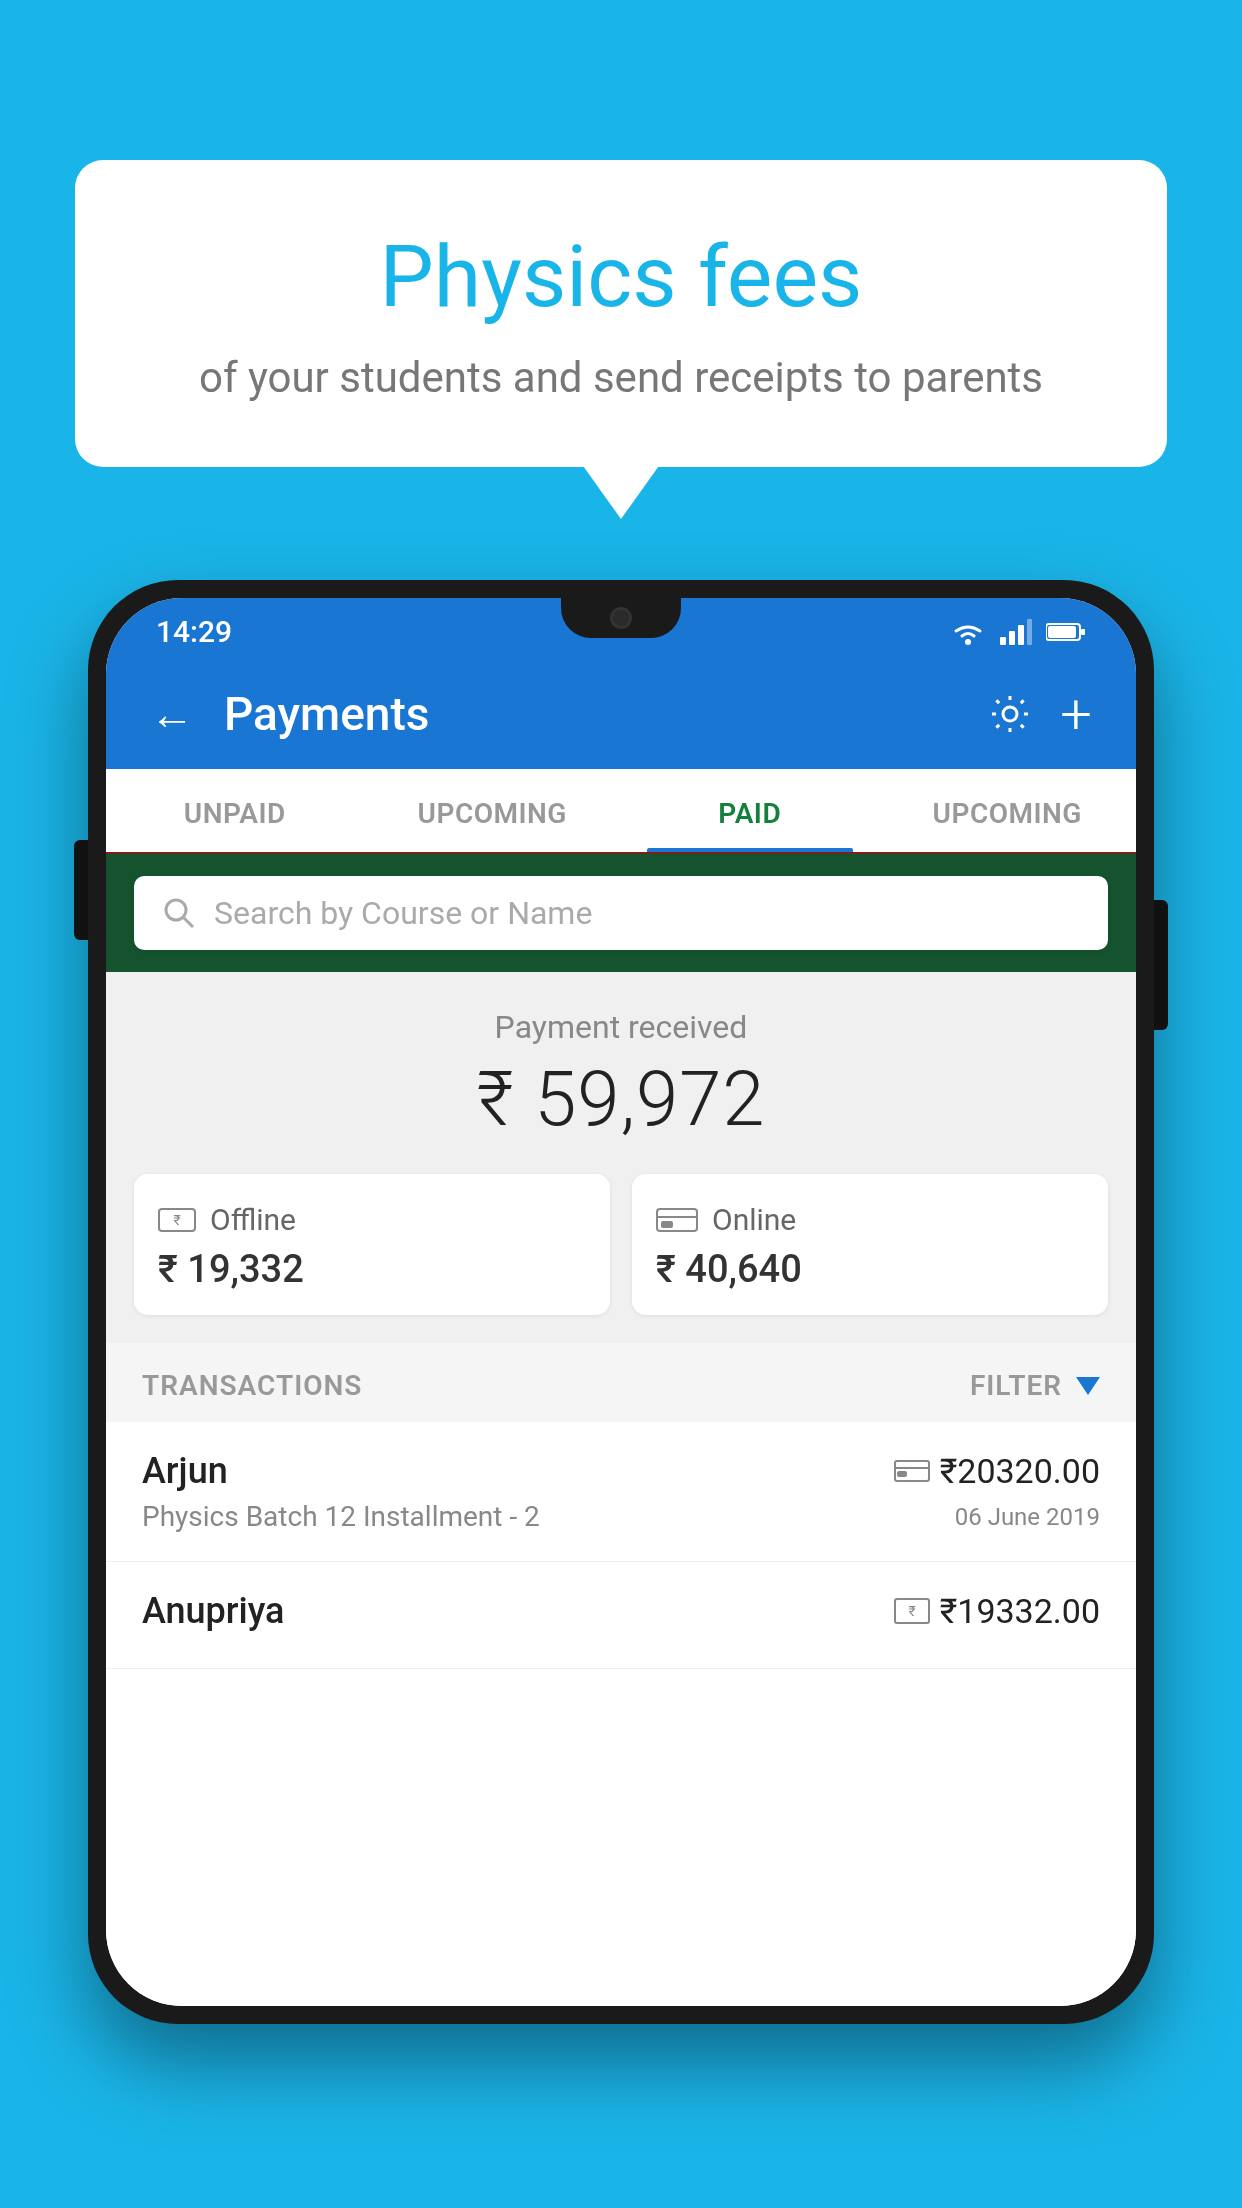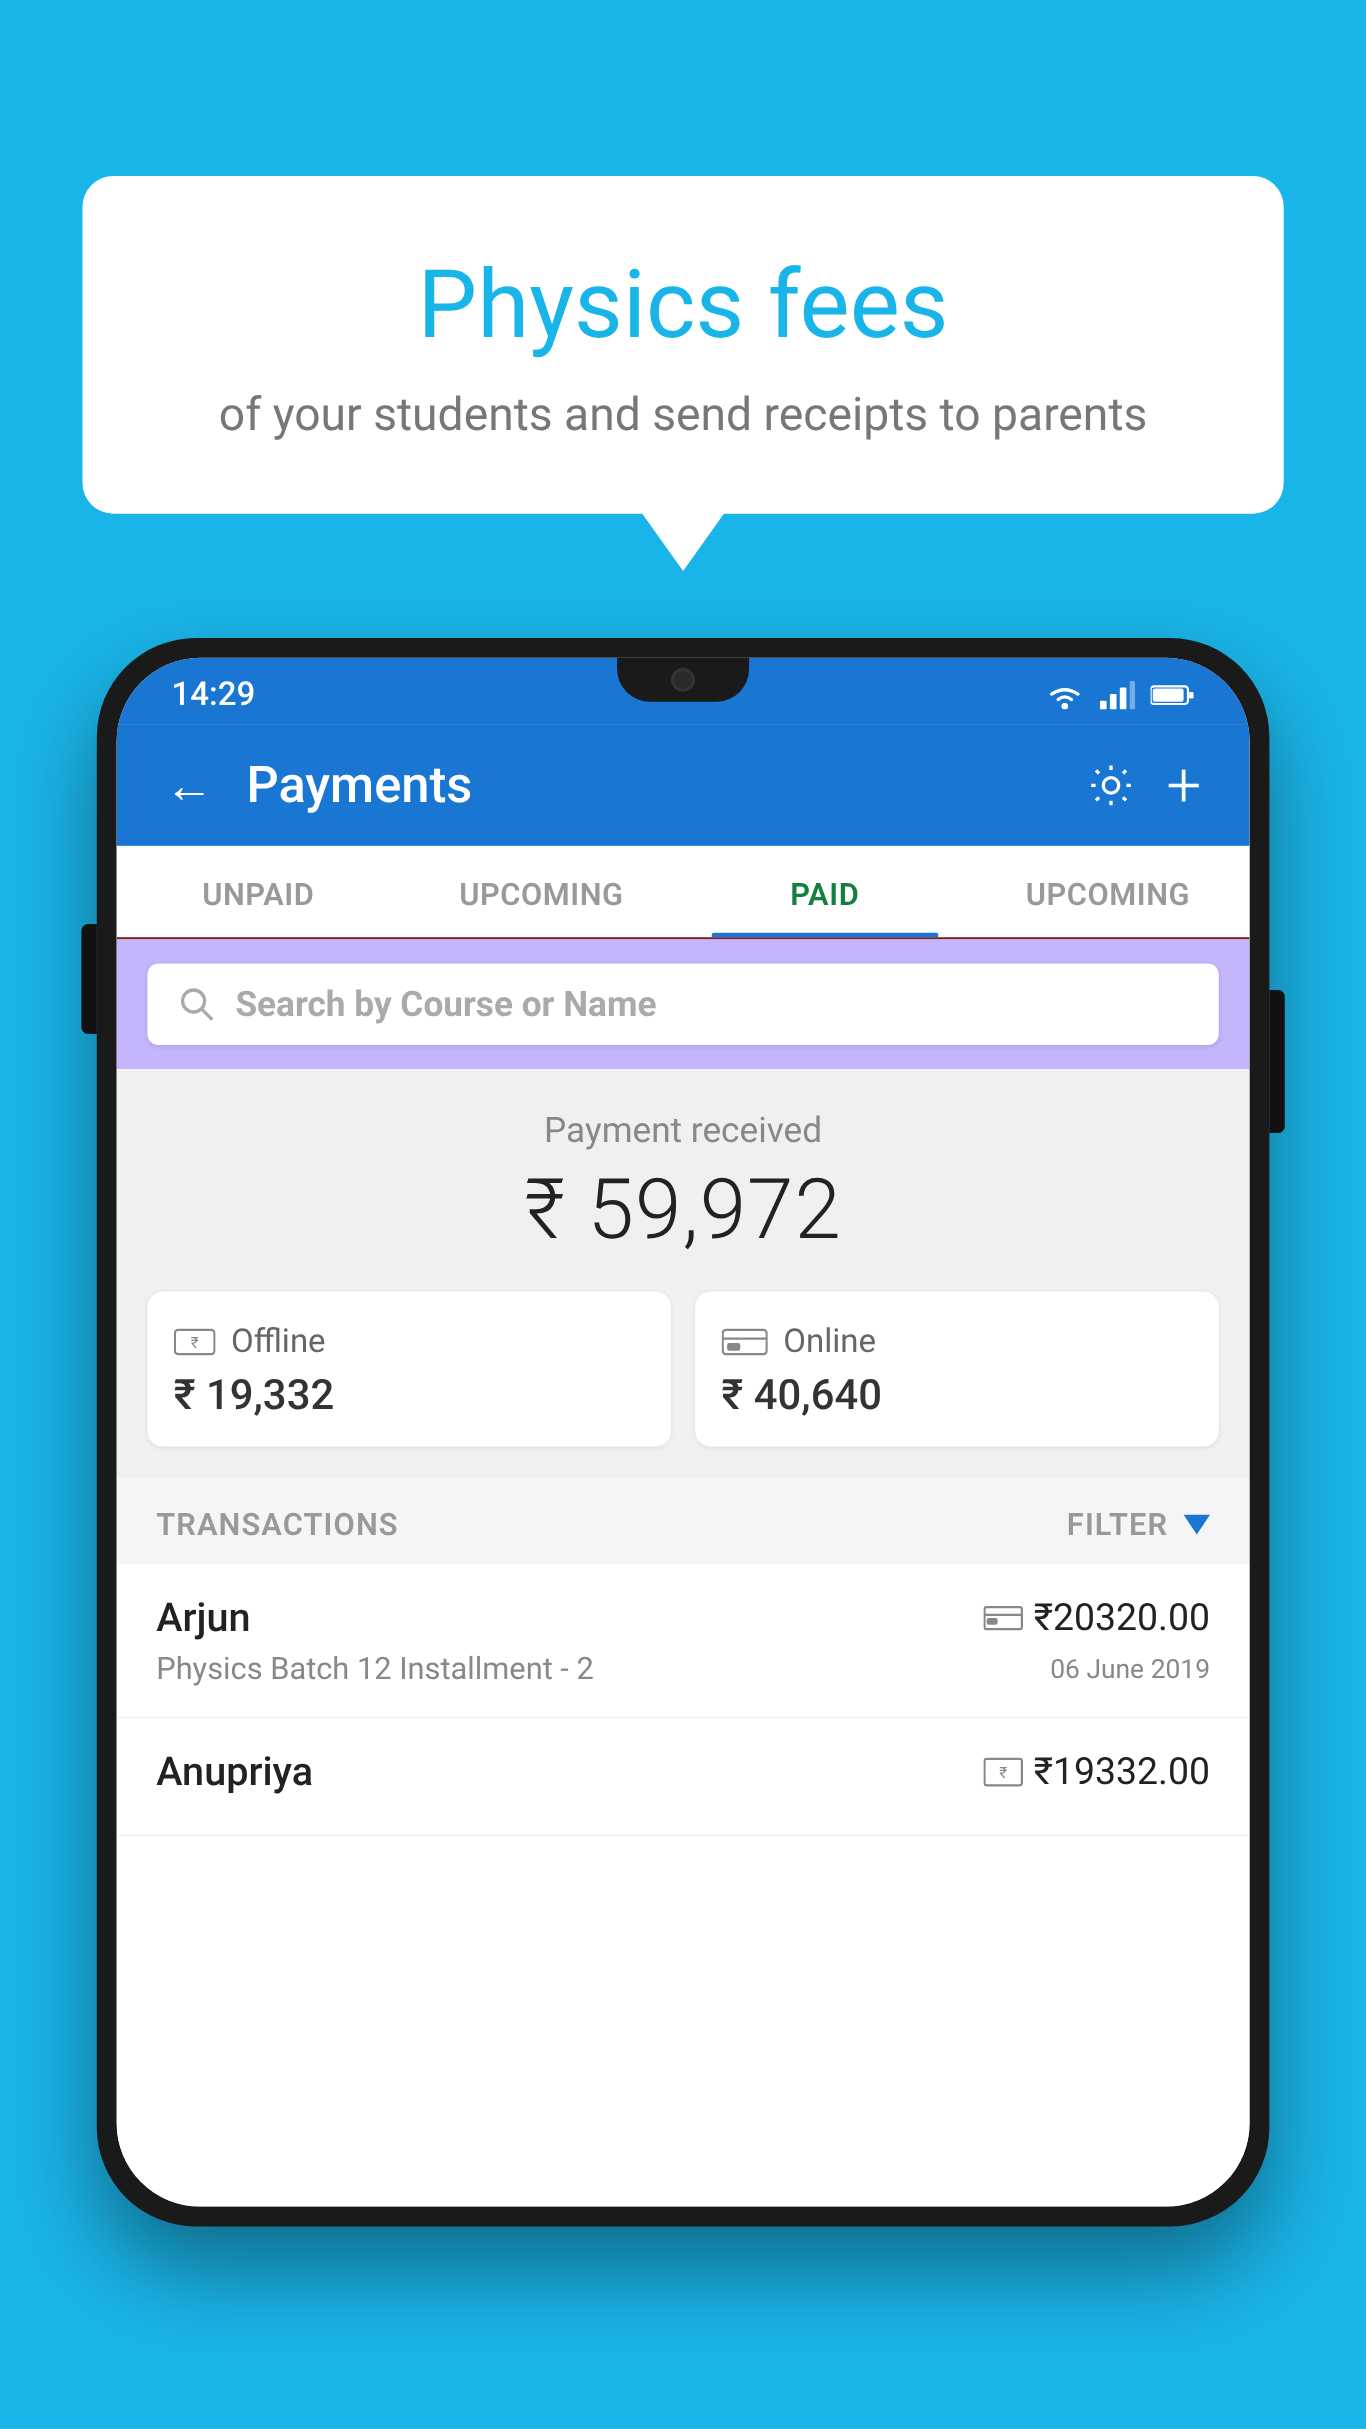--- a/index.html
+++ b/index.html
@@ -205,24 +205,23 @@
       bottom: 0;
       left: 10%;
       right: 10%;
       height: 4px;
       background: #1976d2;
       border-radius: 2px 2px 0 0;
     }
 
     
     .search-container {
-      background: #c4b5fd;
+      background: #14532d;
       padding: 22px 28px;
       flex-shrink: 0;
-      font-weight: bold;
     }
 
     .search-box {
       background: #fff;
       border-radius: 10px;
       display: flex;
       align-items: center;
       padding: 18px 28px;
       gap: 18px;
       box-shadow: 0 1px 4px rgba(0,0,0,0.1);

